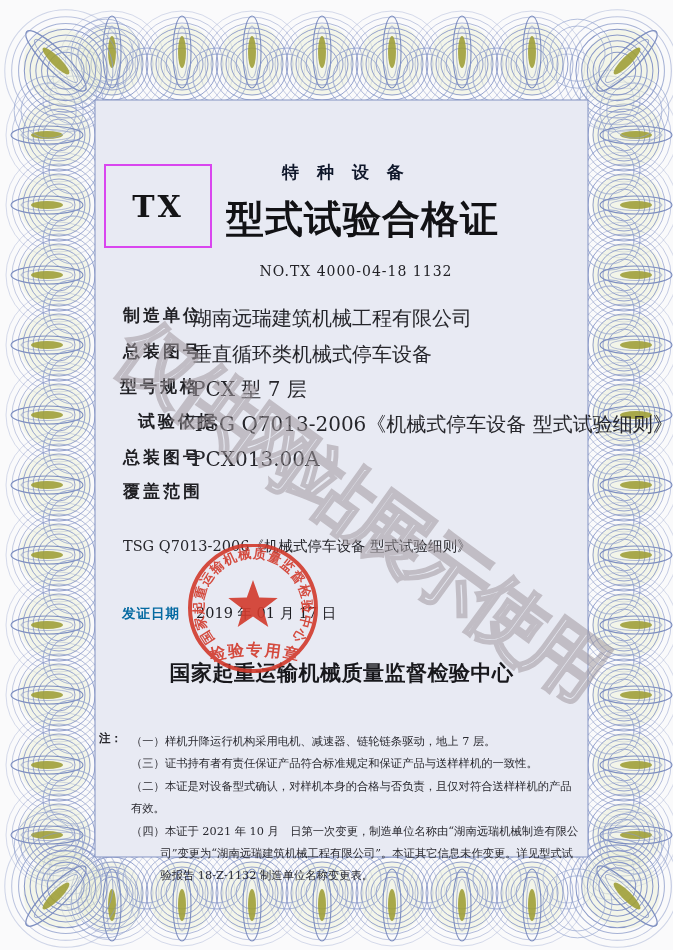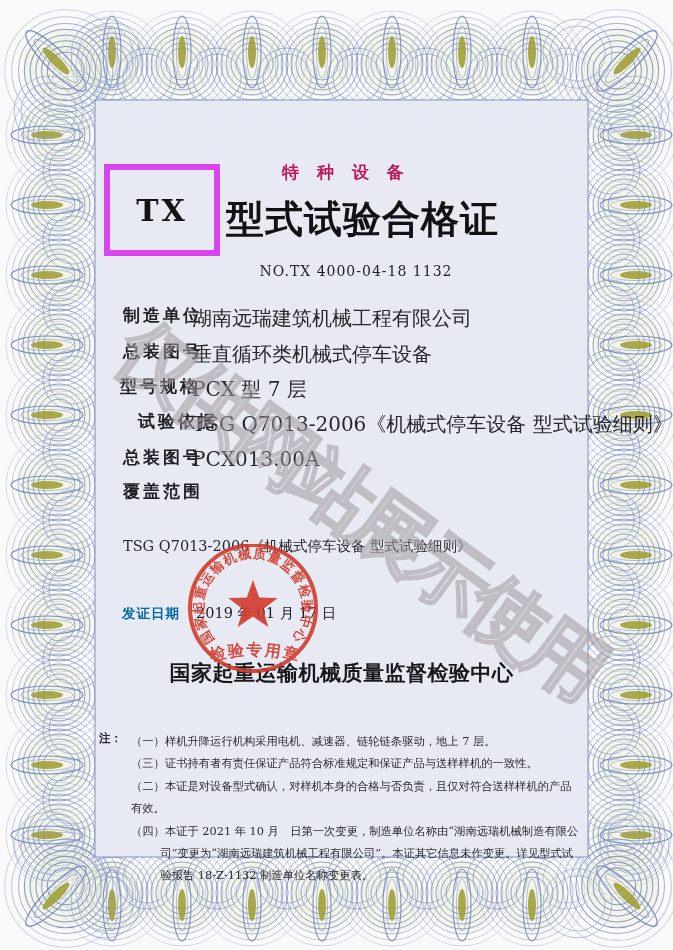--- a/index.html
+++ b/index.html
@@ -3,25 +3,25 @@
 <meta charset="utf-8">
 <style>
   html,body{margin:0;padding:0;background:#ffffff;}
   #page{position:relative;width:673px;height:950px;background:#fbfbfc;overflow:hidden;
         font-family:"DejaVu Serif","Liberation Serif",serif;color:#1f1f24;}
   .abs{position:absolute;}
   #bg{position:absolute;left:0;top:0;z-index:0;}
   #content{position:absolute;left:0;top:0;width:673px;height:950px;z-index:2;}
   #wm{position:absolute;left:0;top:0;z-index:5;pointer-events:none;}
 
-  .tx-box{left:104px;top:164px;width:104px;height:80px;border:6px solid #d946ef;
+  .tx-box{left:104px;top:164px;width:104px;height:80px;border:2px solid #d946ef;
           display:flex;align-items:center;justify-content:center;
           font-size:30px;font-weight:700;letter-spacing:3px;color:#141416;}
   .title-small{left:196px;top:161px;width:300px;text-align:center;font-size:17px;
-               letter-spacing:6px;font-weight:600;color:#be185d;}
+               letter-spacing:6px;font-weight:600;color:#0f172a;}
   .title-main{left:226px;top:194px;width:300px;text-align:left;font-size:38px;
               font-weight:600;letter-spacing:1px;color:#121215;}
   .cert-no{left:206px;top:263px;width:300px;text-align:center;font-size:14px;
            letter-spacing:1px;color:#222226;}
 
   .flabel{font-size:17px;font-weight:600;letter-spacing:3px;color:#202024;white-space:nowrap;}
   .fvalue{font-size:20px;color:#26262b;white-space:nowrap;}
 
   .concl{font-size:14.5px;color:#26262b;white-space:nowrap;}
 

